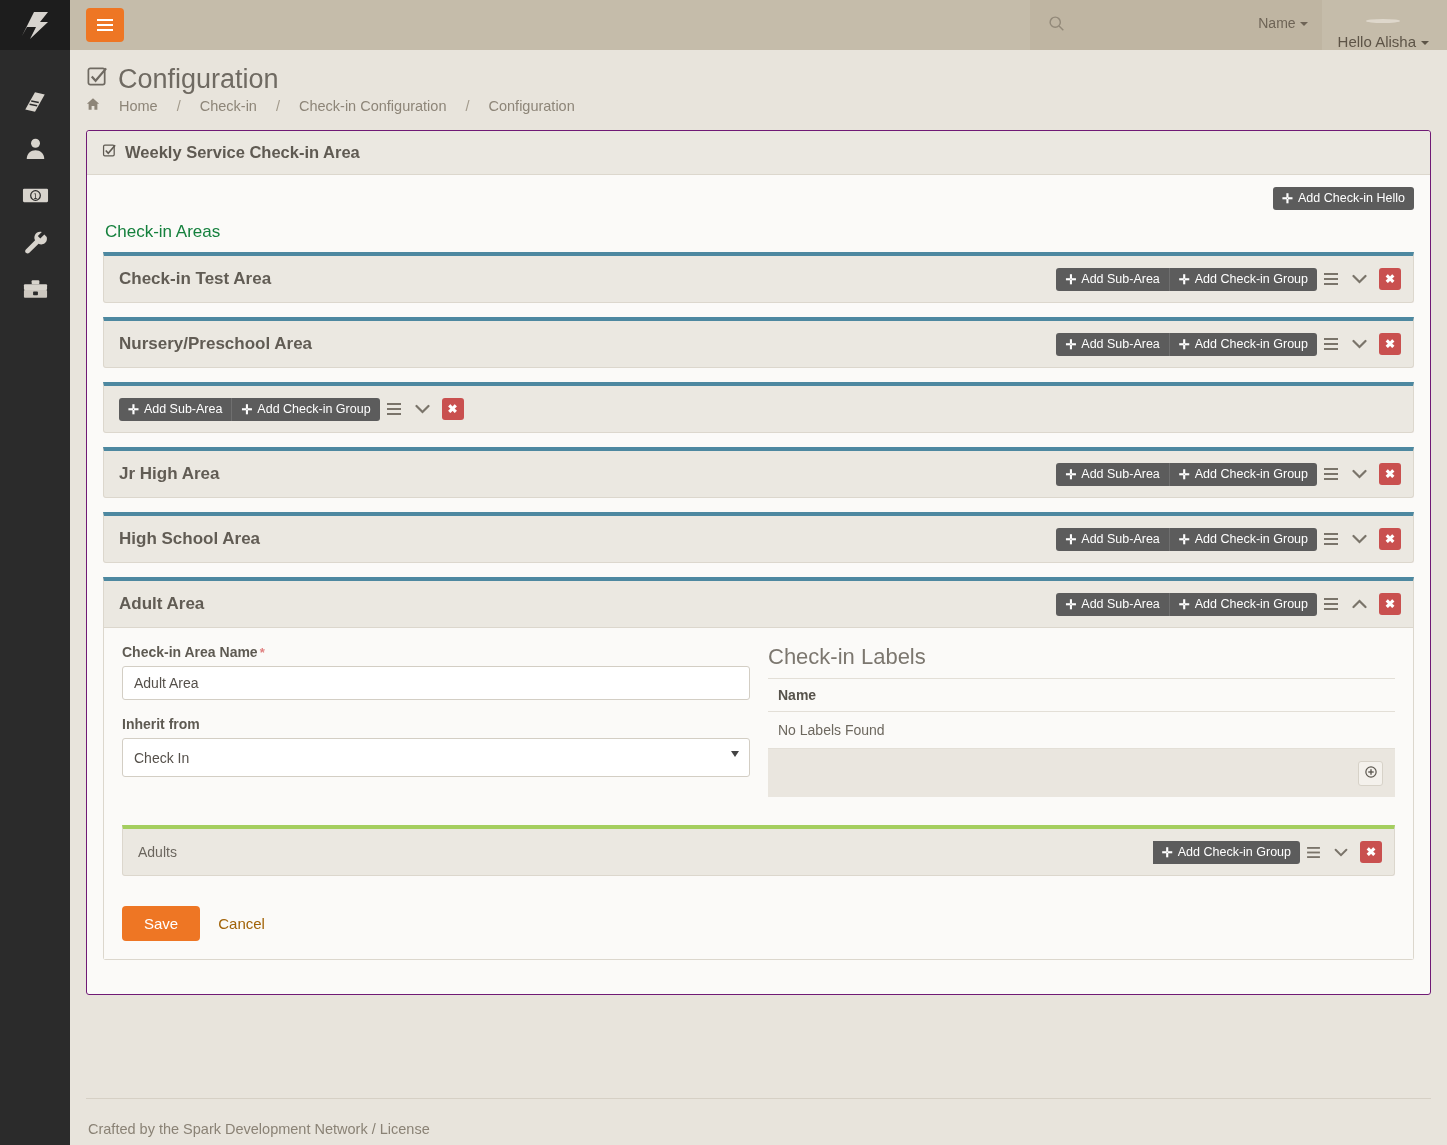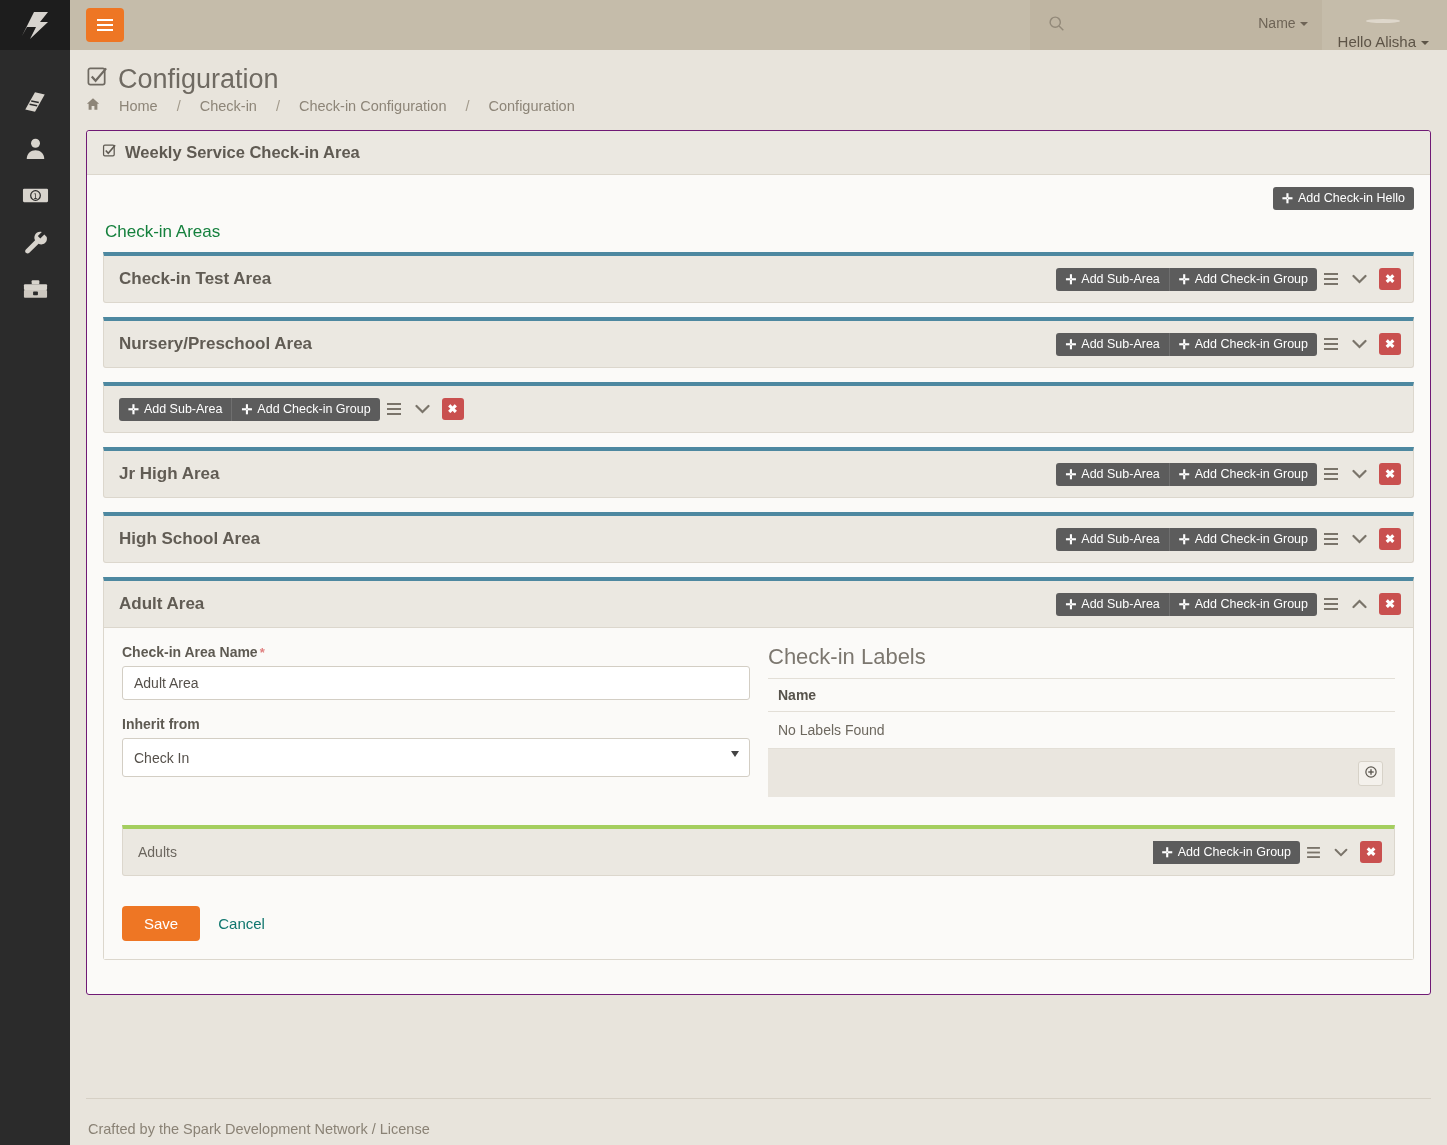--- a/index.html
+++ b/index.html
@@ -201,21 +201,21 @@
 
   .sub-area-wrap { margin-top: 6px; }
 
   .actions-row { display: flex; align-items: center; gap: 18px; padding: 16px 0 4px 0; }
   .btn-save {
     background: #ee7624; color: #fff; border: none; border-radius: 4px;
     font-family: "Liberation Sans", sans-serif; font-size: 15px;
     padding: 9px 22px; cursor: pointer;
   }
   .btn-cancel {
-    color: #0f766e; font-size: 15px; background: none; border: none; cursor: pointer;
+    color: #a16207; font-size: 15px; background: none; border: none; cursor: pointer;
     font-family: "Liberation Sans", sans-serif;
   }
 
   
   .footer {
     margin: 22px 16px 0 16px; padding: 22px 0 8px 2px;
     border-top: 1px solid #d6d0c5;
     font-size: 14.5px; color: #8a8275;
   }
   .footer a { color: #8a8275; text-decoration: none; cursor: pointer; }

